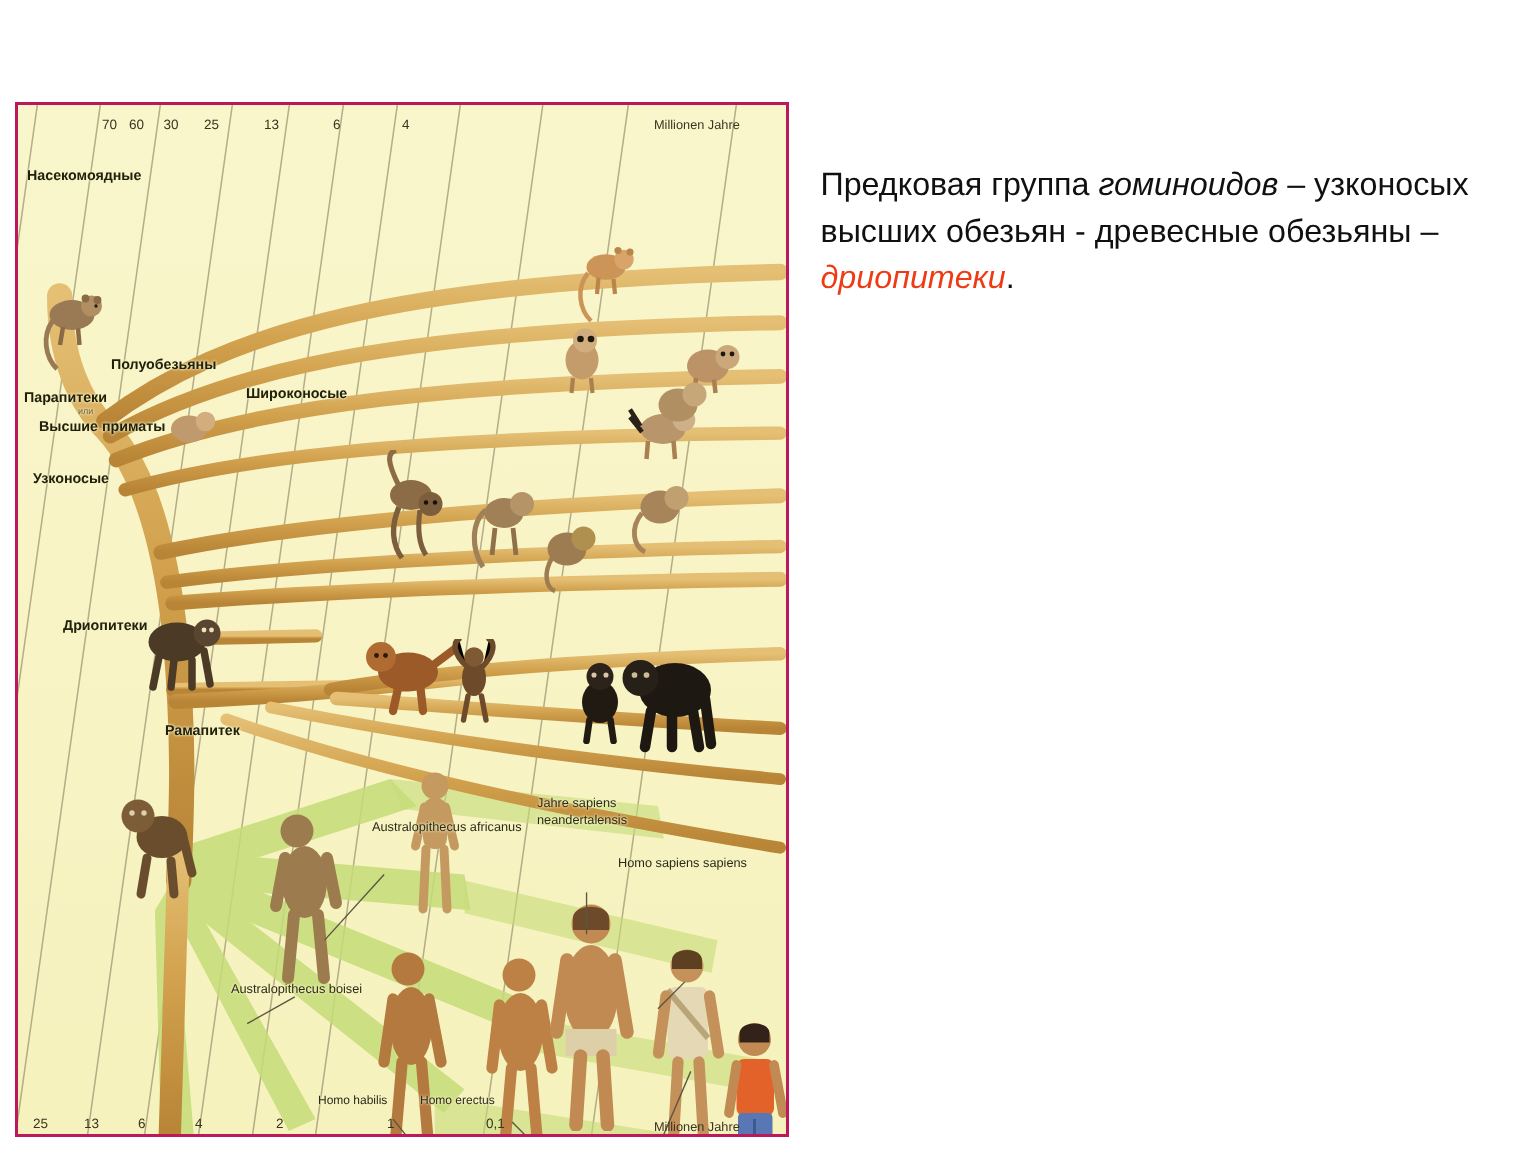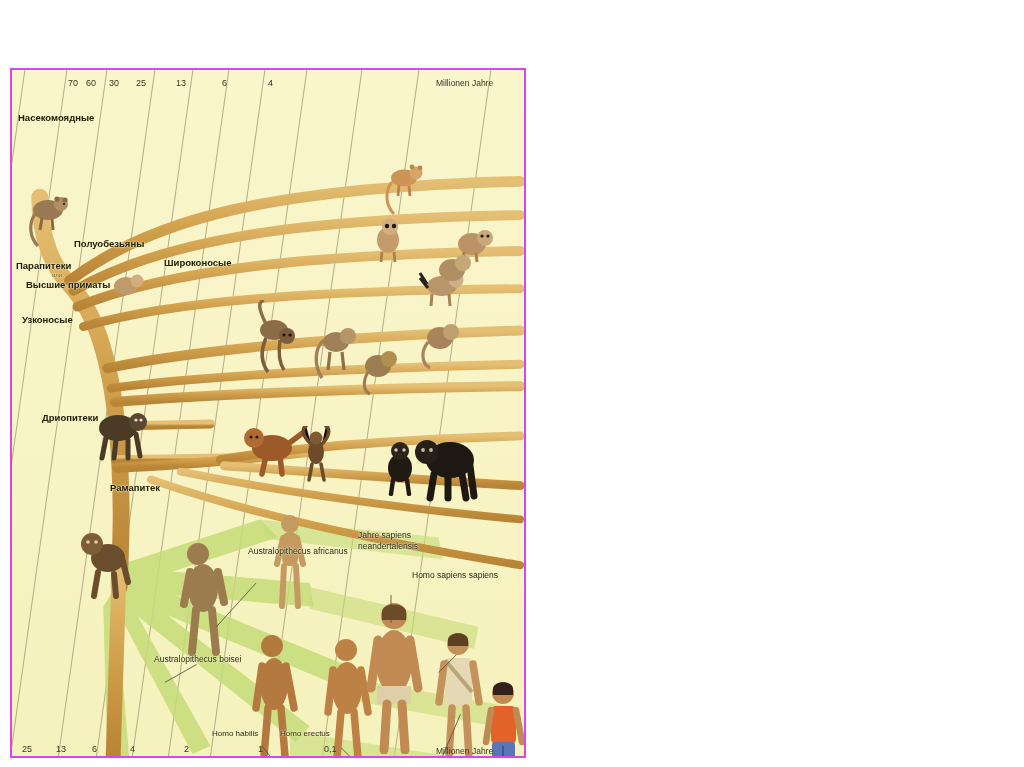--- a/index.html
+++ b/index.html
@@ -17,21 +17,21 @@
     position:absolute;left:0;top:20px;width:1024px;
     text-align:center;
     font-size:30px;font-style:italic;font-weight:400;
     color:#ef3b14;letter-spacing:.2px;white-space:nowrap;
   }
 
   
   .figure{
     position:absolute;left:10px;top:68px;width:516px;height:690px;
     background:#f7f3c0;
-    border:2px solid #d946ef;
+    border:2px solid #be185d;
     box-sizing:border-box;
     overflow:hidden;
   }
   .fig-inner{position:absolute;inset:0;}
 
   
   .wash{
     position:absolute;inset:0;
     background:linear-gradient(180deg,#f9f6cc 0%,#f8f4c6 45%,#f6f2bd 100%);
   }
@@ -459,15 +459,16 @@
       </div>
       <div class="f-label lat2" style="left:200px;top:659px;">Homo habilis</div>
       <div class="f-label lat2" style="left:268px;top:659px;">Homo erectus</div>
     </div>
   </div>
 
   <div class="text-col">
 
 
 
+    <p class="para"><span>Предковая группа </span><em class="blk">гоминоидов</em><span> – узконосых высших обезьян - древесные обезьяны – </span><em class="red">дриопитеки</em><span>.</span></p>
   </div>
 
 </div>
 
 </body></html>

